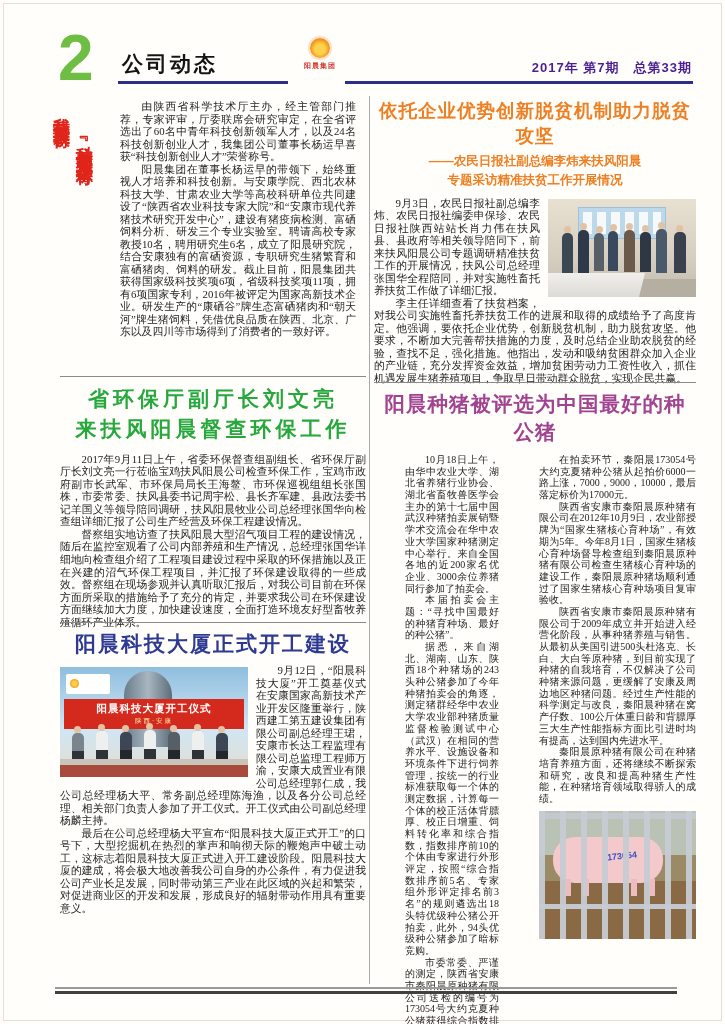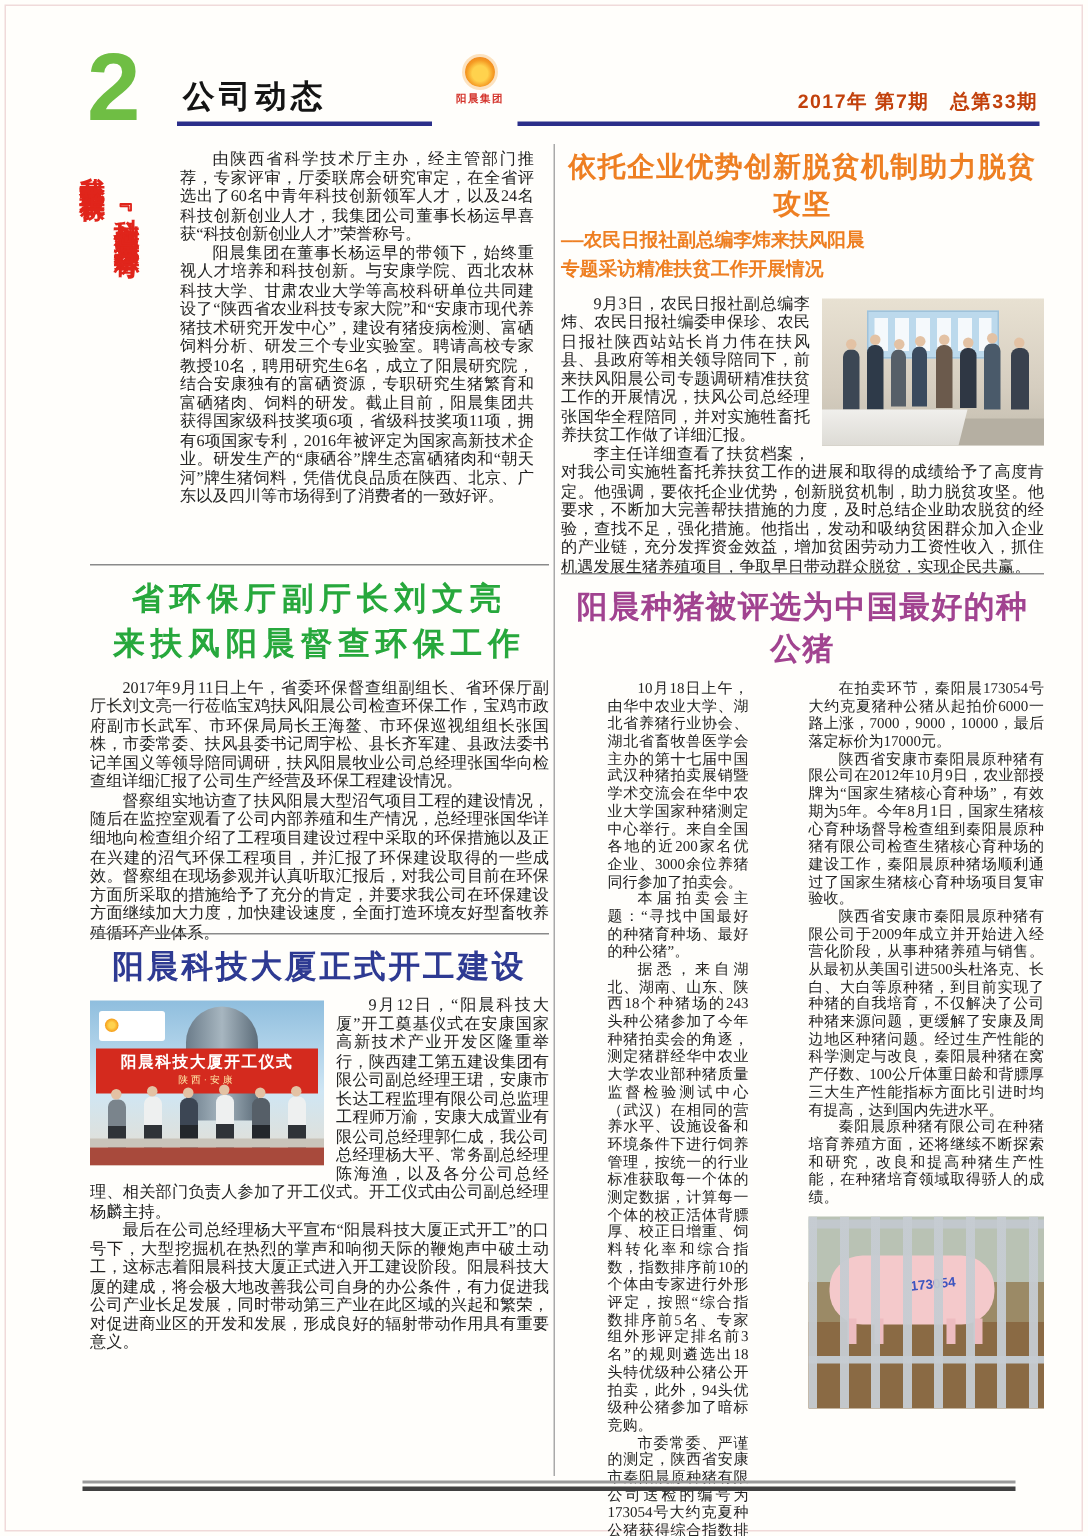--- a/index.html
+++ b/index.html
@@ -9,21 +9,21 @@
 
   
   .page-num{position:absolute;left:58px;top:26px;font-family:"Liberation Sans",sans-serif;font-size:64px;font-weight:900;line-height:1;color:#6fbe44;}
   .section-title{position:absolute;left:122px;top:50px;font-family:"Liberation Sans",sans-serif;font-size:21px;font-weight:bold;letter-spacing:3px;color:#141414;}
   .hrule{position:absolute;top:81px;height:2.5px;background:#2b2f8a;}
   .hrule.left{left:118px;width:170px;}
   .hrule.right{left:345px;width:348px;}
   .logo{position:absolute;left:302px;top:38px;width:36px;text-align:center;}
   .sun{width:20px;height:20px;margin:0 auto;border-radius:50%;background:radial-gradient(circle at 50% 55%,#ffd24d 0 35%,#f59a23 60%,#e9701a 100%);box-shadow:0 0 0 2px rgba(245,154,35,.28);}
   .logo-label{font-size:7px;color:#d4342c;font-weight:bold;letter-spacing:1px;margin-top:3px;font-family:"Liberation Sans",sans-serif;white-space:nowrap;}
-  .issue{position:absolute;top:59px;right:33px;font-family:"Liberation Sans",sans-serif;font-size:13px;font-weight:bold;letter-spacing:1px;color:#c2410c;}
+  .issue{position:absolute;top:59px;right:33px;font-family:"Liberation Sans",sans-serif;font-size:13px;font-weight:bold;letter-spacing:1px;color:#4c1d95;}
 
   
   .vdivider{position:absolute;left:369px;top:96px;width:1px;height:888px;background:#a9a9a9;}
   .sep{position:absolute;height:1px;background:#8a8a8a;}
   .bot1{position:absolute;left:55px;top:987px;width:622px;height:2px;background:#9a9a9a;}
   .bot2{position:absolute;left:55px;top:991px;width:622px;height:3px;background:#414141;}
 
   
   .art{position:absolute;}
   #art-award{left:50px;top:100px;width:306px;height:274px;}
@@ -36,21 +36,21 @@
   .body-txt p{margin:0;text-indent:2em;}
 
   
   .award-vtitle{position:absolute;left:0;top:4px;height:266px;writing-mode:vertical-lr;text-orientation:upright;color:#e0251b;font-family:"Liberation Sans",sans-serif;font-weight:bold;font-size:17px;letter-spacing:2px;}
   .award-vtitle span{display:block;}
   .award-vtitle .pad{padding-top:26px;}
   .award-body{margin-left:70px;}
 
   
   .pov-title{margin:2px 0 4px;text-align:center;font-family:"Liberation Sans",sans-serif;font-size:18.5px;font-weight:bold;color:#ee7f22;letter-spacing:1px;}
-  .pov-sub{font-family:Liberation Mono, monospace;font-size:12.5px;font-weight:bold;color:#ee7f22;line-height:1.55;}
+  .pov-sub{text-align:center;font-family:Liberation Sans, sans-serif;font-size:12.5px;font-weight:bold;color:#ee7f22;line-height:1.55;}
   .pov-body{margin-top:6px;}
 
   
   .env-title{text-align:center;font-weight:bold;font-size:21px;color:#27a83c;letter-spacing:4px;line-height:1.45;margin-bottom:8px;}
   
   .build-title{text-align:center;font-family:"Liberation Sans",sans-serif;font-weight:bold;font-size:21px;color:#2e3a92;letter-spacing:2px;margin-bottom:6px;}
   
   .pig-title{text-align:center;font-family:"Liberation Sans",sans-serif;font-weight:bold;font-size:20.5px;color:#a14390;letter-spacing:1px;margin-bottom:8px;}
   .pig-cols{display:flex;gap:9px;}
   .pcol{width:157px;margin-left:31px;}
@@ -59,21 +59,21 @@
   
   .photo-visit{float:right;width:148px;height:98px;margin:2px 0 4px 8px;position:relative;overflow:hidden;background:linear-gradient(180deg,#e8e1d2 0,#d6cec0 60%,#c2bcae 100%);}
   .pv-board{position:absolute;top:8px;left:30px;width:86px;height:30px;background:#bcd9ec;border:1px solid #9fc2da;}
   .pv-board::after{content:"";position:absolute;inset:4px;background:repeating-linear-gradient(90deg,rgba(255,255,255,.85) 0 9px,rgba(255,255,255,0) 9px 14px);}
   .pv-floor{position:absolute;left:0;right:0;bottom:0;height:18px;background:#b5afa2;}
   .pv-table{position:absolute;bottom:0;left:-6px;width:100px;height:24px;background:linear-gradient(#f0efec,#dddbd5);transform:skewX(-14deg);}
   .fig{position:absolute;border-radius:5px 5px 0 0;}
   .fig::before{content:"";position:absolute;top:-7px;left:2px;width:7px;height:7px;border-radius:50%;background:#e3c2a4;}
 
   
-  .photo-ceremony{float:left;width:156px;height:110px;margin:3px 8px 3px 0;position:relative;overflow:hidden;background:linear-gradient(180deg,#8fbede 0,#cfe6f4 55%,#e6ded0 100%);}
+  .photo-ceremony{float:left;width:188px;height:110px;margin:3px 8px 3px 0;position:relative;overflow:hidden;background:linear-gradient(180deg,#8fbede 0,#cfe6f4 55%,#e6ded0 100%);}
   .pc-tower{position:absolute;left:64px;top:4px;width:48px;height:76px;border-radius:24px 24px 0 0;background:linear-gradient(90deg,#6b7c8a,#a7b6c0 50%,#5d6d7a);}
   .pc-sign{position:absolute;top:7px;left:6px;width:44px;height:20px;background:#fff;border-radius:2px;}
   .pc-sign::before{content:"";position:absolute;left:4px;top:5px;width:9px;height:9px;border-radius:50%;background:radial-gradient(circle,#ffd24d 30%,#f08300 90%);}
   .pc-banner{position:absolute;top:32px;left:4px;right:4px;height:30px;background:#d42a1e;color:#fff;text-align:center;}
   .pc-banner .main{font-family:"Liberation Sans",sans-serif;font-size:10.5px;font-weight:bold;letter-spacing:1px;line-height:18px;}
   .pc-banner .sub{font-size:6.5px;line-height:7px;color:#ffe9a8;letter-spacing:2px;}
   .pc-rail{position:absolute;left:0;right:0;bottom:12px;height:6px;background:#c9c4ba;}
   .pc-ground{position:absolute;left:0;right:0;bottom:0;height:12px;background:#a84a3c;}
 
   

